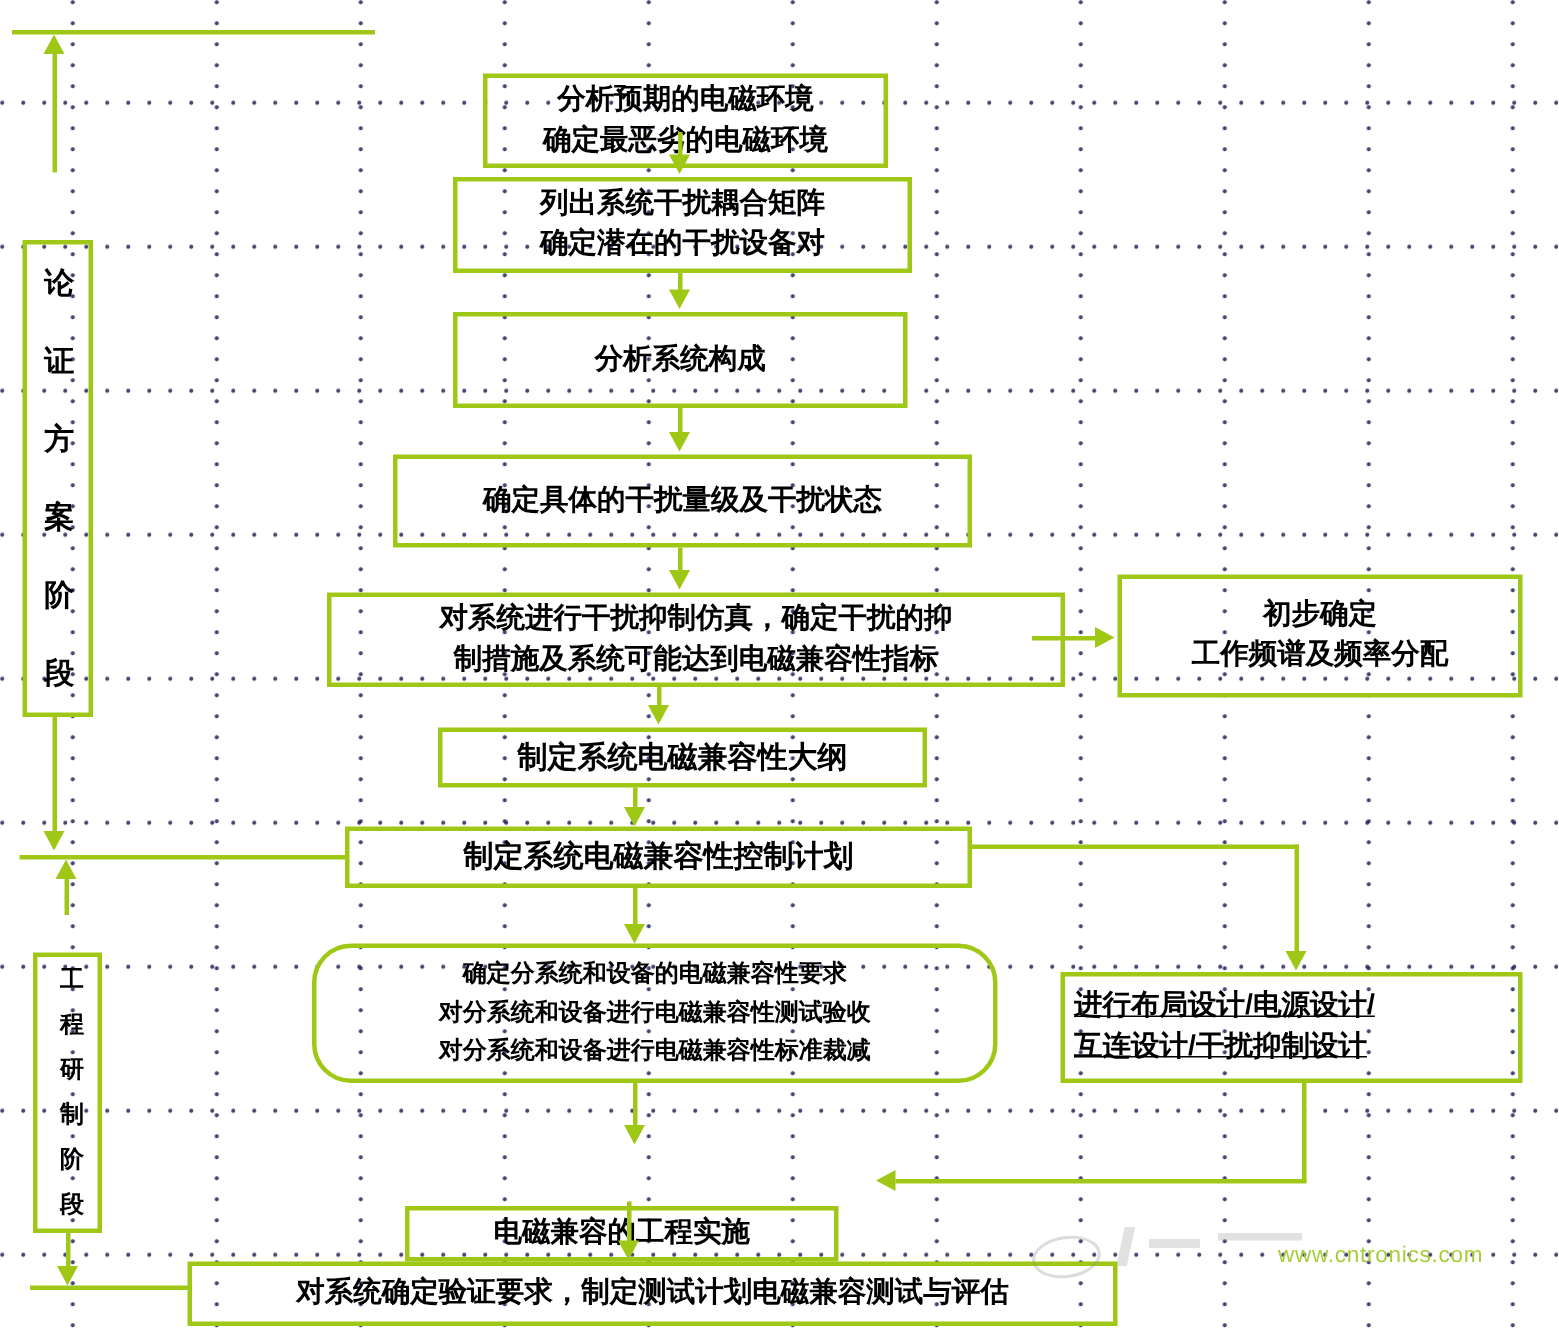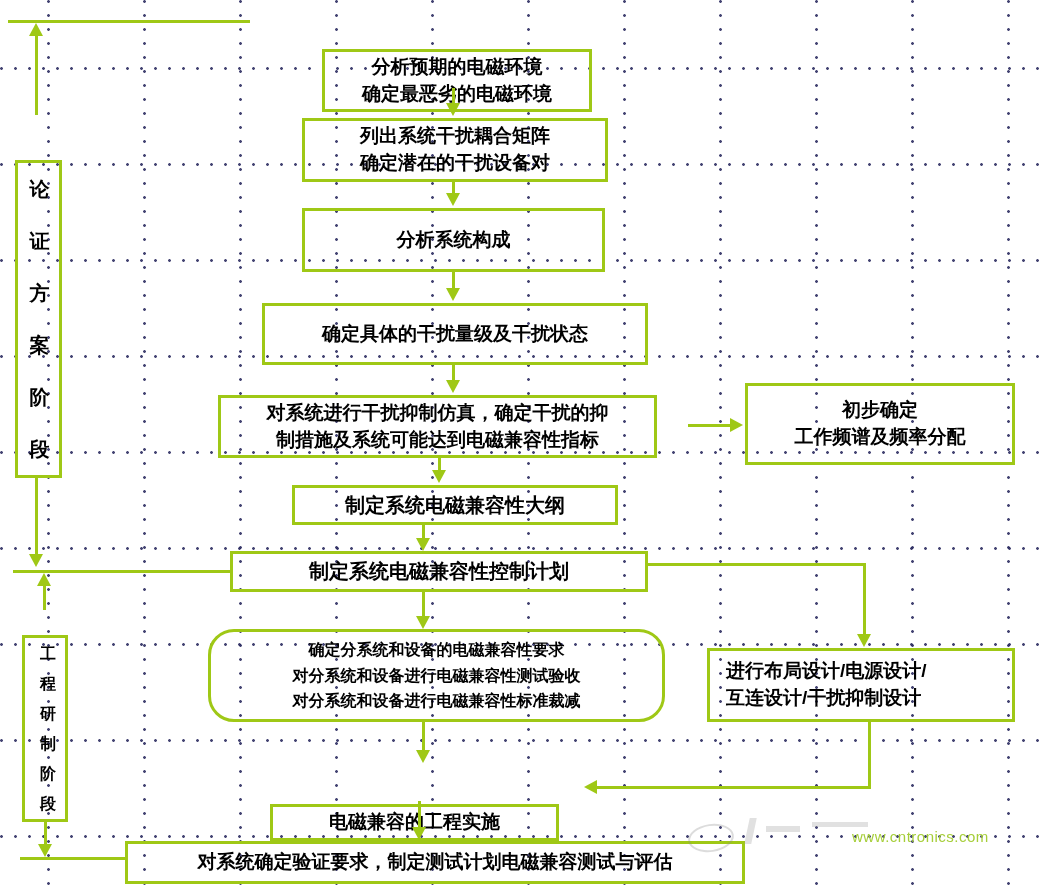--- a/index.html
+++ b/index.html
@@ -87,21 +87,21 @@
   </div>
 
   <div class="node fs19" style="left:302px;top:208px;width:303px;height:64px;">
     <span>分析系统构成</span>
   </div>
 
   <div class="node fs19" style="left:262px;top:303px;width:386px;height:62px;">
     <span>确定具体的干扰量级及干扰状态</span>
   </div>
 
-  <div class="node fs19" style="left:218px;top:395px;width:439px;height:63px;">
+  <div class="node fs19" style="left:218px;top:395px;width:492px;height:63px;">
     <span>对系统进行干扰抑制仿真，确定干扰的抑</span>
     <span>制措施及系统可能达到电磁兼容性指标</span>
   </div>
 
   <div class="node fs19" style="left:745px;top:383px;width:270px;height:82px;">
     <span>初步确定</span>
     <span>工作频谱及频率分配</span>
   </div>
 
   <div class="node fs20" style="left:292px;top:485px;width:326px;height:40px;">
@@ -111,21 +111,21 @@
   <div class="node fs20" style="left:230px;top:551px;width:418px;height:41px;">
     <span>制定系统电磁兼容性控制计划</span>
   </div>
 
   <div class="node fs16" style="left:208px;top:629px;width:457px;height:93px;">
     <span>确定分系统和设备的电磁兼容性要求</span>
     <span>对分系统和设备进行电磁兼容性测试验收</span>
     <span>对分系统和设备进行电磁兼容性标准裁减</span>
   </div>
 
-  <div class="node fs19" style="left:707px;top:648px;width:308px;height:74px;align-items:flex-start;padding-left:16px;text-align:left;">
+  <div class="node fs19" style="left:707px;top:648px;width:308px;height:74px;align-items:flex-start;padding-left:6px;text-align:left;text-decoration:underline;">
     <span>进行布局设计/电源设计/</span>
     <span>互连设计/干扰抑制设计</span>
   </div>
 
   <div class="node fs19" style="left:270px;top:804px;width:289px;height:37px;font-family:Liberation Serif, serif;">
     <span>电磁兼容的工程实施</span>
   </div>
 
   <div class="node fs19" style="left:125px;top:841px;width:620px;height:43px;">
     <span>对系统确定验证要求，制定测试计划电磁兼容测试与评估</span>

